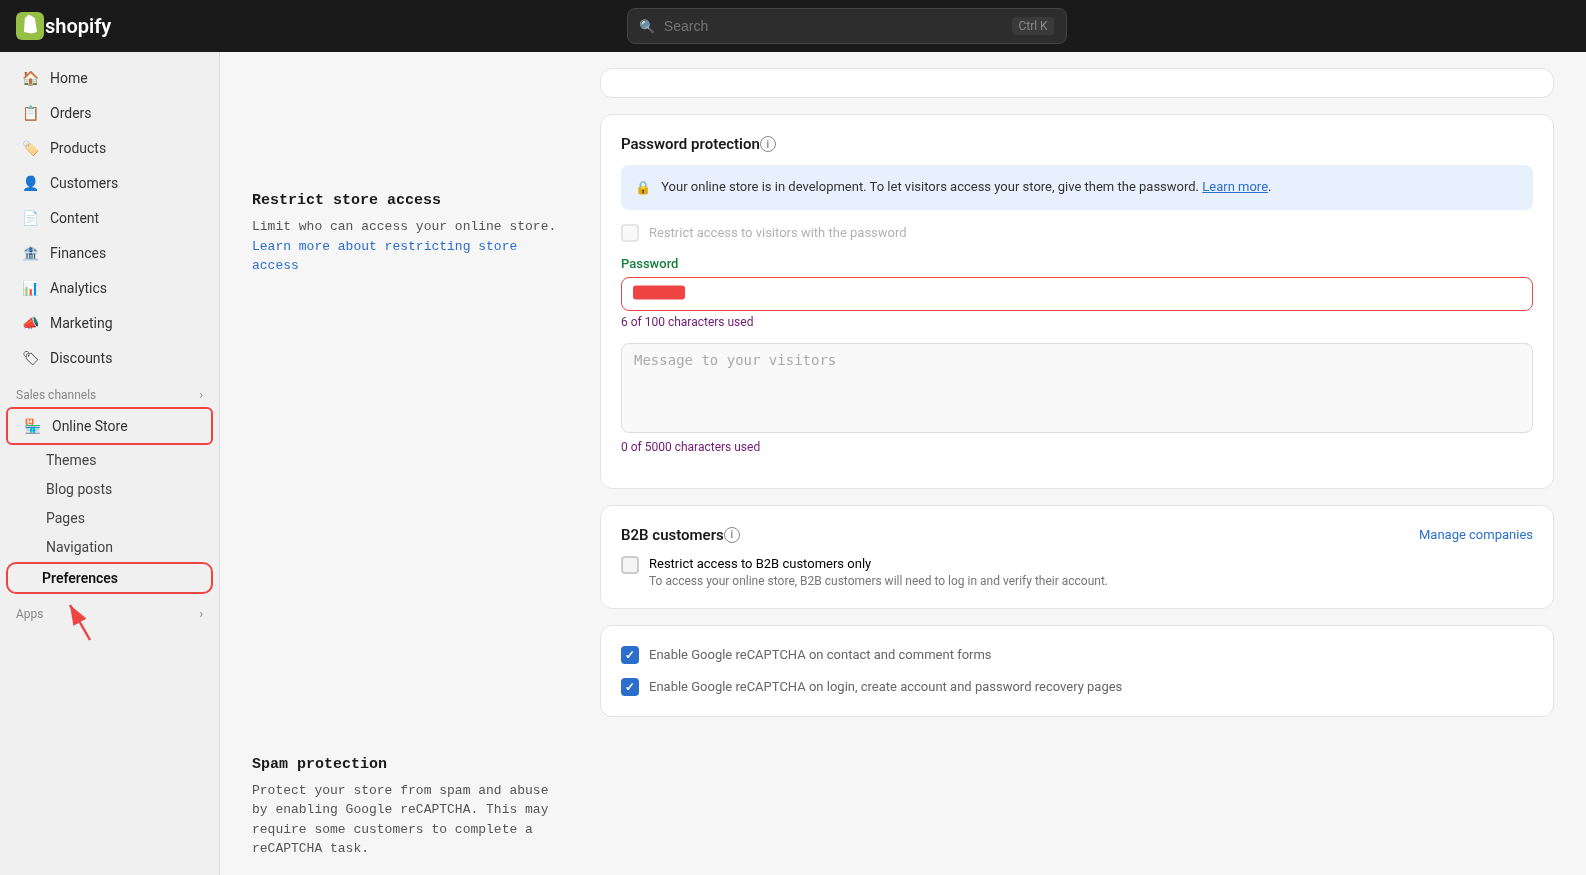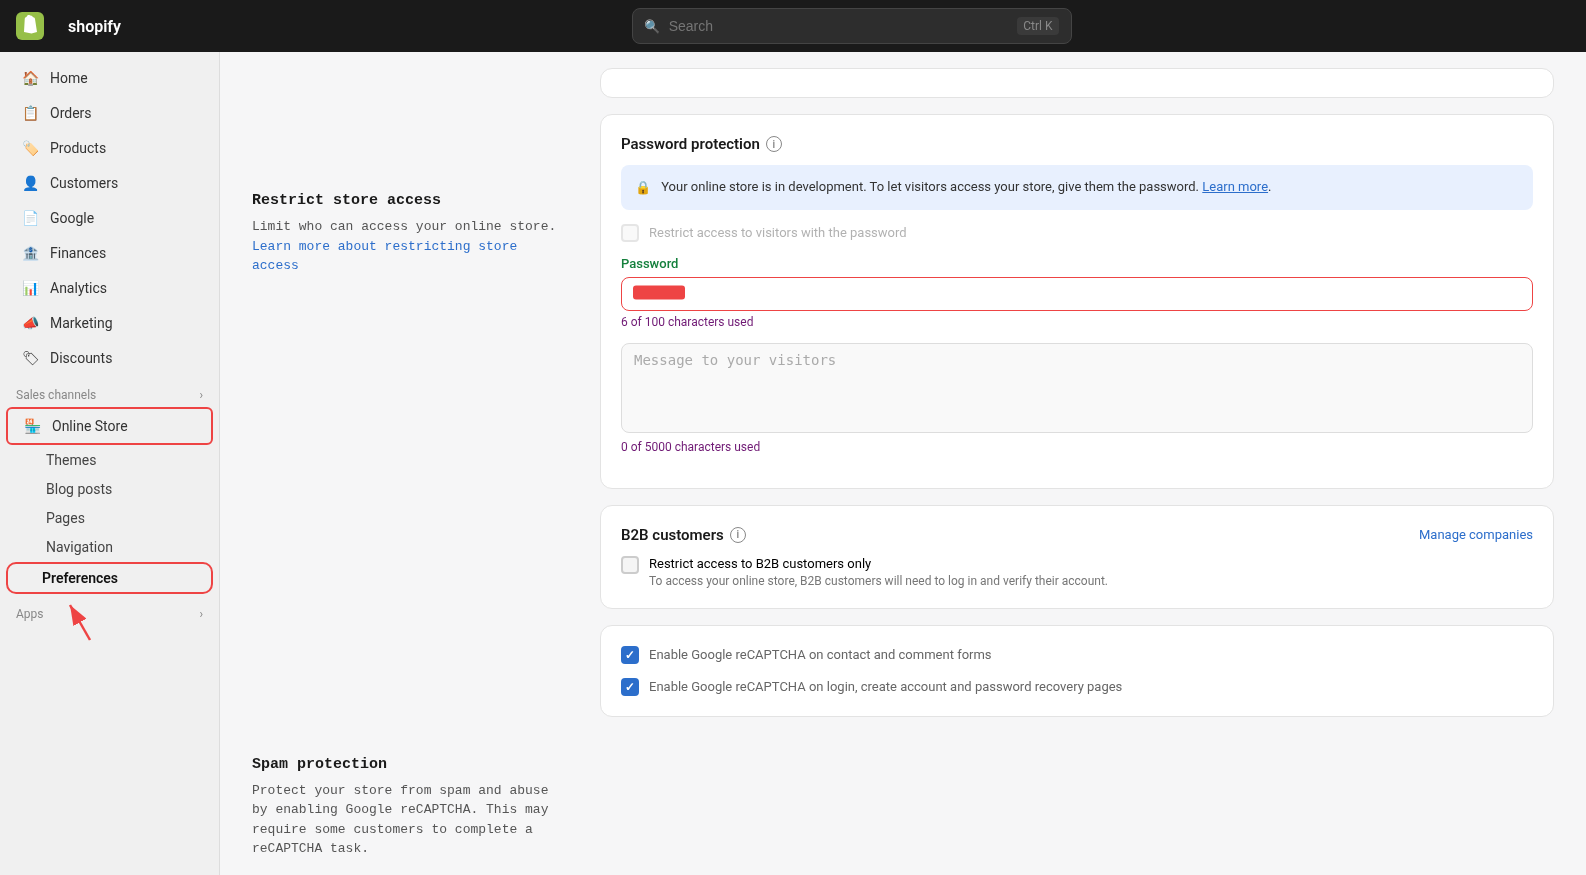--- a/index.html
+++ b/index.html
@@ -12,23 +12,23 @@
       display: flex;
       align-items: center;
       padding: 0 16px;
       gap: 12px;
       flex-shrink: 0;
       z-index: 10;
     }
     .top-nav-logo {
       display: flex;
       align-items: center;
-      gap: 24px;
+      gap: 1px;
       color: white;
-      font-size: 16px;
+      font-size: 20px;
       font-weight: 600;
     }
     .shopify-logo-icon {
       width: 28px;
       height: 28px;
     }
     .search-bar {
       margin-left: auto;
       margin-right: auto;
       width: 440px;
@@ -161,21 +161,20 @@
       border: 1px solid #e3e3e3;
       padding: 20px;
     }
     .card-title {
       font-size: 15px;
       font-weight: 600;
       color: #1a1a1a;
       margin-bottom: 12px;
       display: flex;
       align-items: center;
-      gap: 6px;
     }
     .card-title-row {
       display: flex;
       align-items: center;
       justify-content: space-between;
       margin-bottom: 12px;
     }
     .card-title-row .card-title { margin-bottom: 0; }
     .manage-link { color: #2c6ecb; font-size: 13px; cursor: pointer; text-decoration: none; }
 
@@ -340,21 +339,21 @@
     <div class="sidebar-item">
       <span class="nav-icon">🏷️</span>
       <span>Products</span>
     </div>
     <div class="sidebar-item">
       <span class="nav-icon">👤</span>
       <span>Customers</span>
     </div>
     <div class="sidebar-item">
       <span class="nav-icon">📄</span>
-      <span>Google</span>
+      <span>Content</span>
     </div>
     <div class="sidebar-item">
       <span class="nav-icon">🏦</span>
       <span>Finances</span>
     </div>
     <div class="sidebar-item">
       <span class="nav-icon">📊</span>
       <span>Analytics</span>
     </div>
     <div class="sidebar-item">

